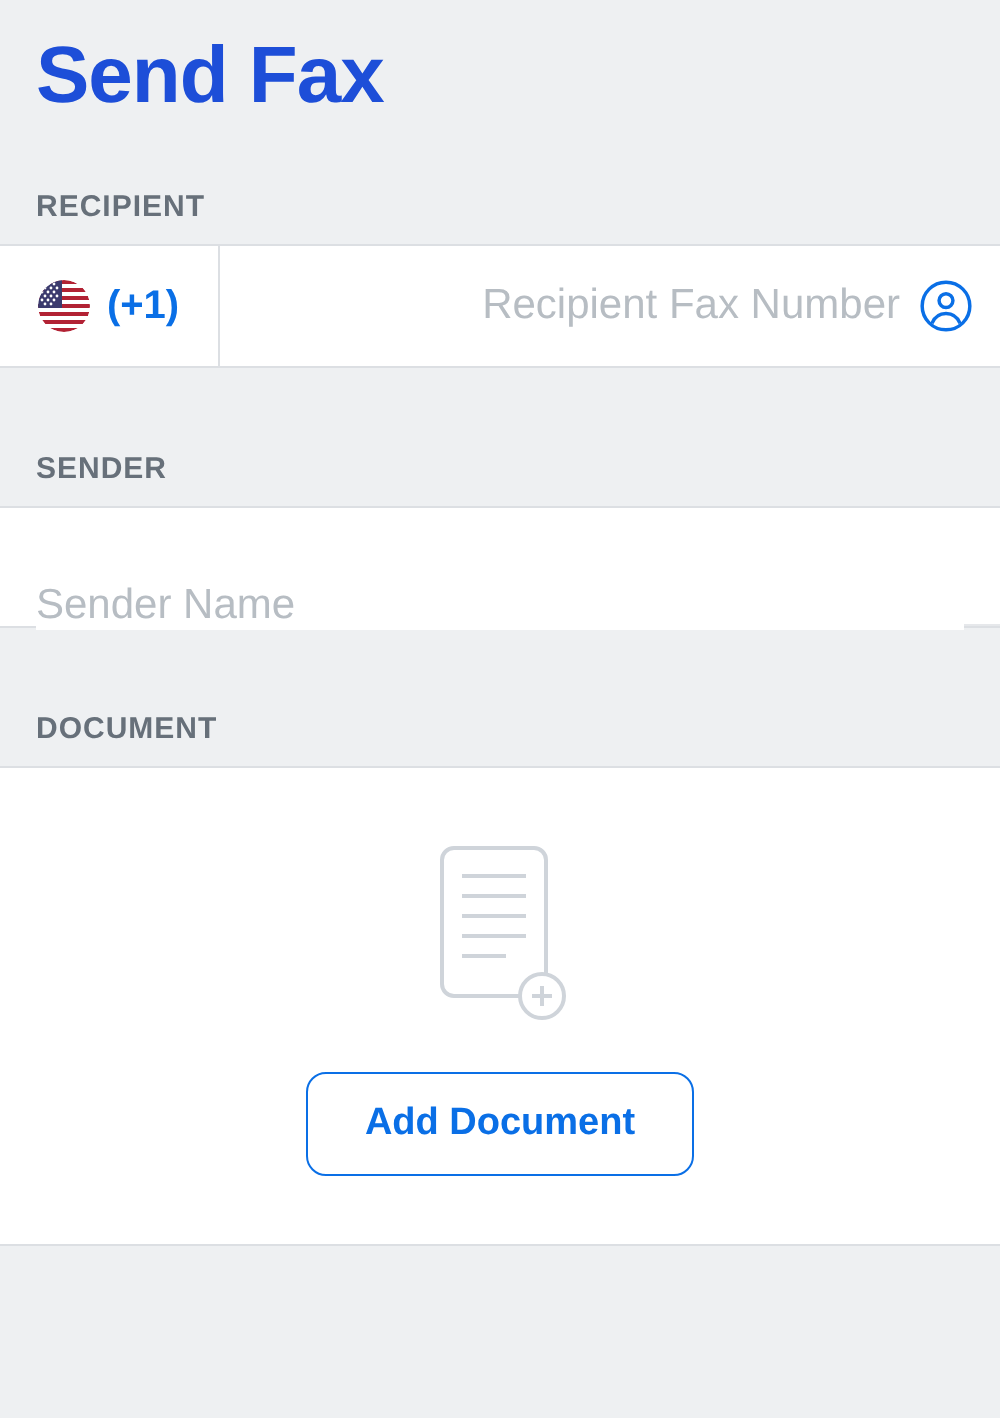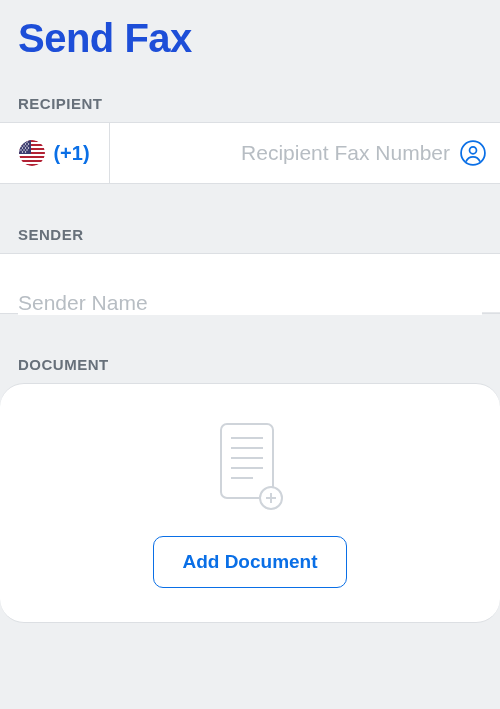--- a/index.html
+++ b/index.html
@@ -126,21 +126,20 @@
     
     .doc-section {
       background: #fff;
       border-top: 1px solid #dcdfe3;
       border-bottom: 1px solid #dcdfe3;
       padding: 38px 0 34px 0;
       display: flex;
       flex-direction: column;
       align-items: center;
       gap: 24px;
-      border-radius: 24px;
     }
     .doc-icon {
       width: 70px;
       height: 90px;
       position: relative;
     }
     .add-btn {
       border: 1.5px solid #0a6fe6;
       background: #fff;
       color: #0a6fe6;

